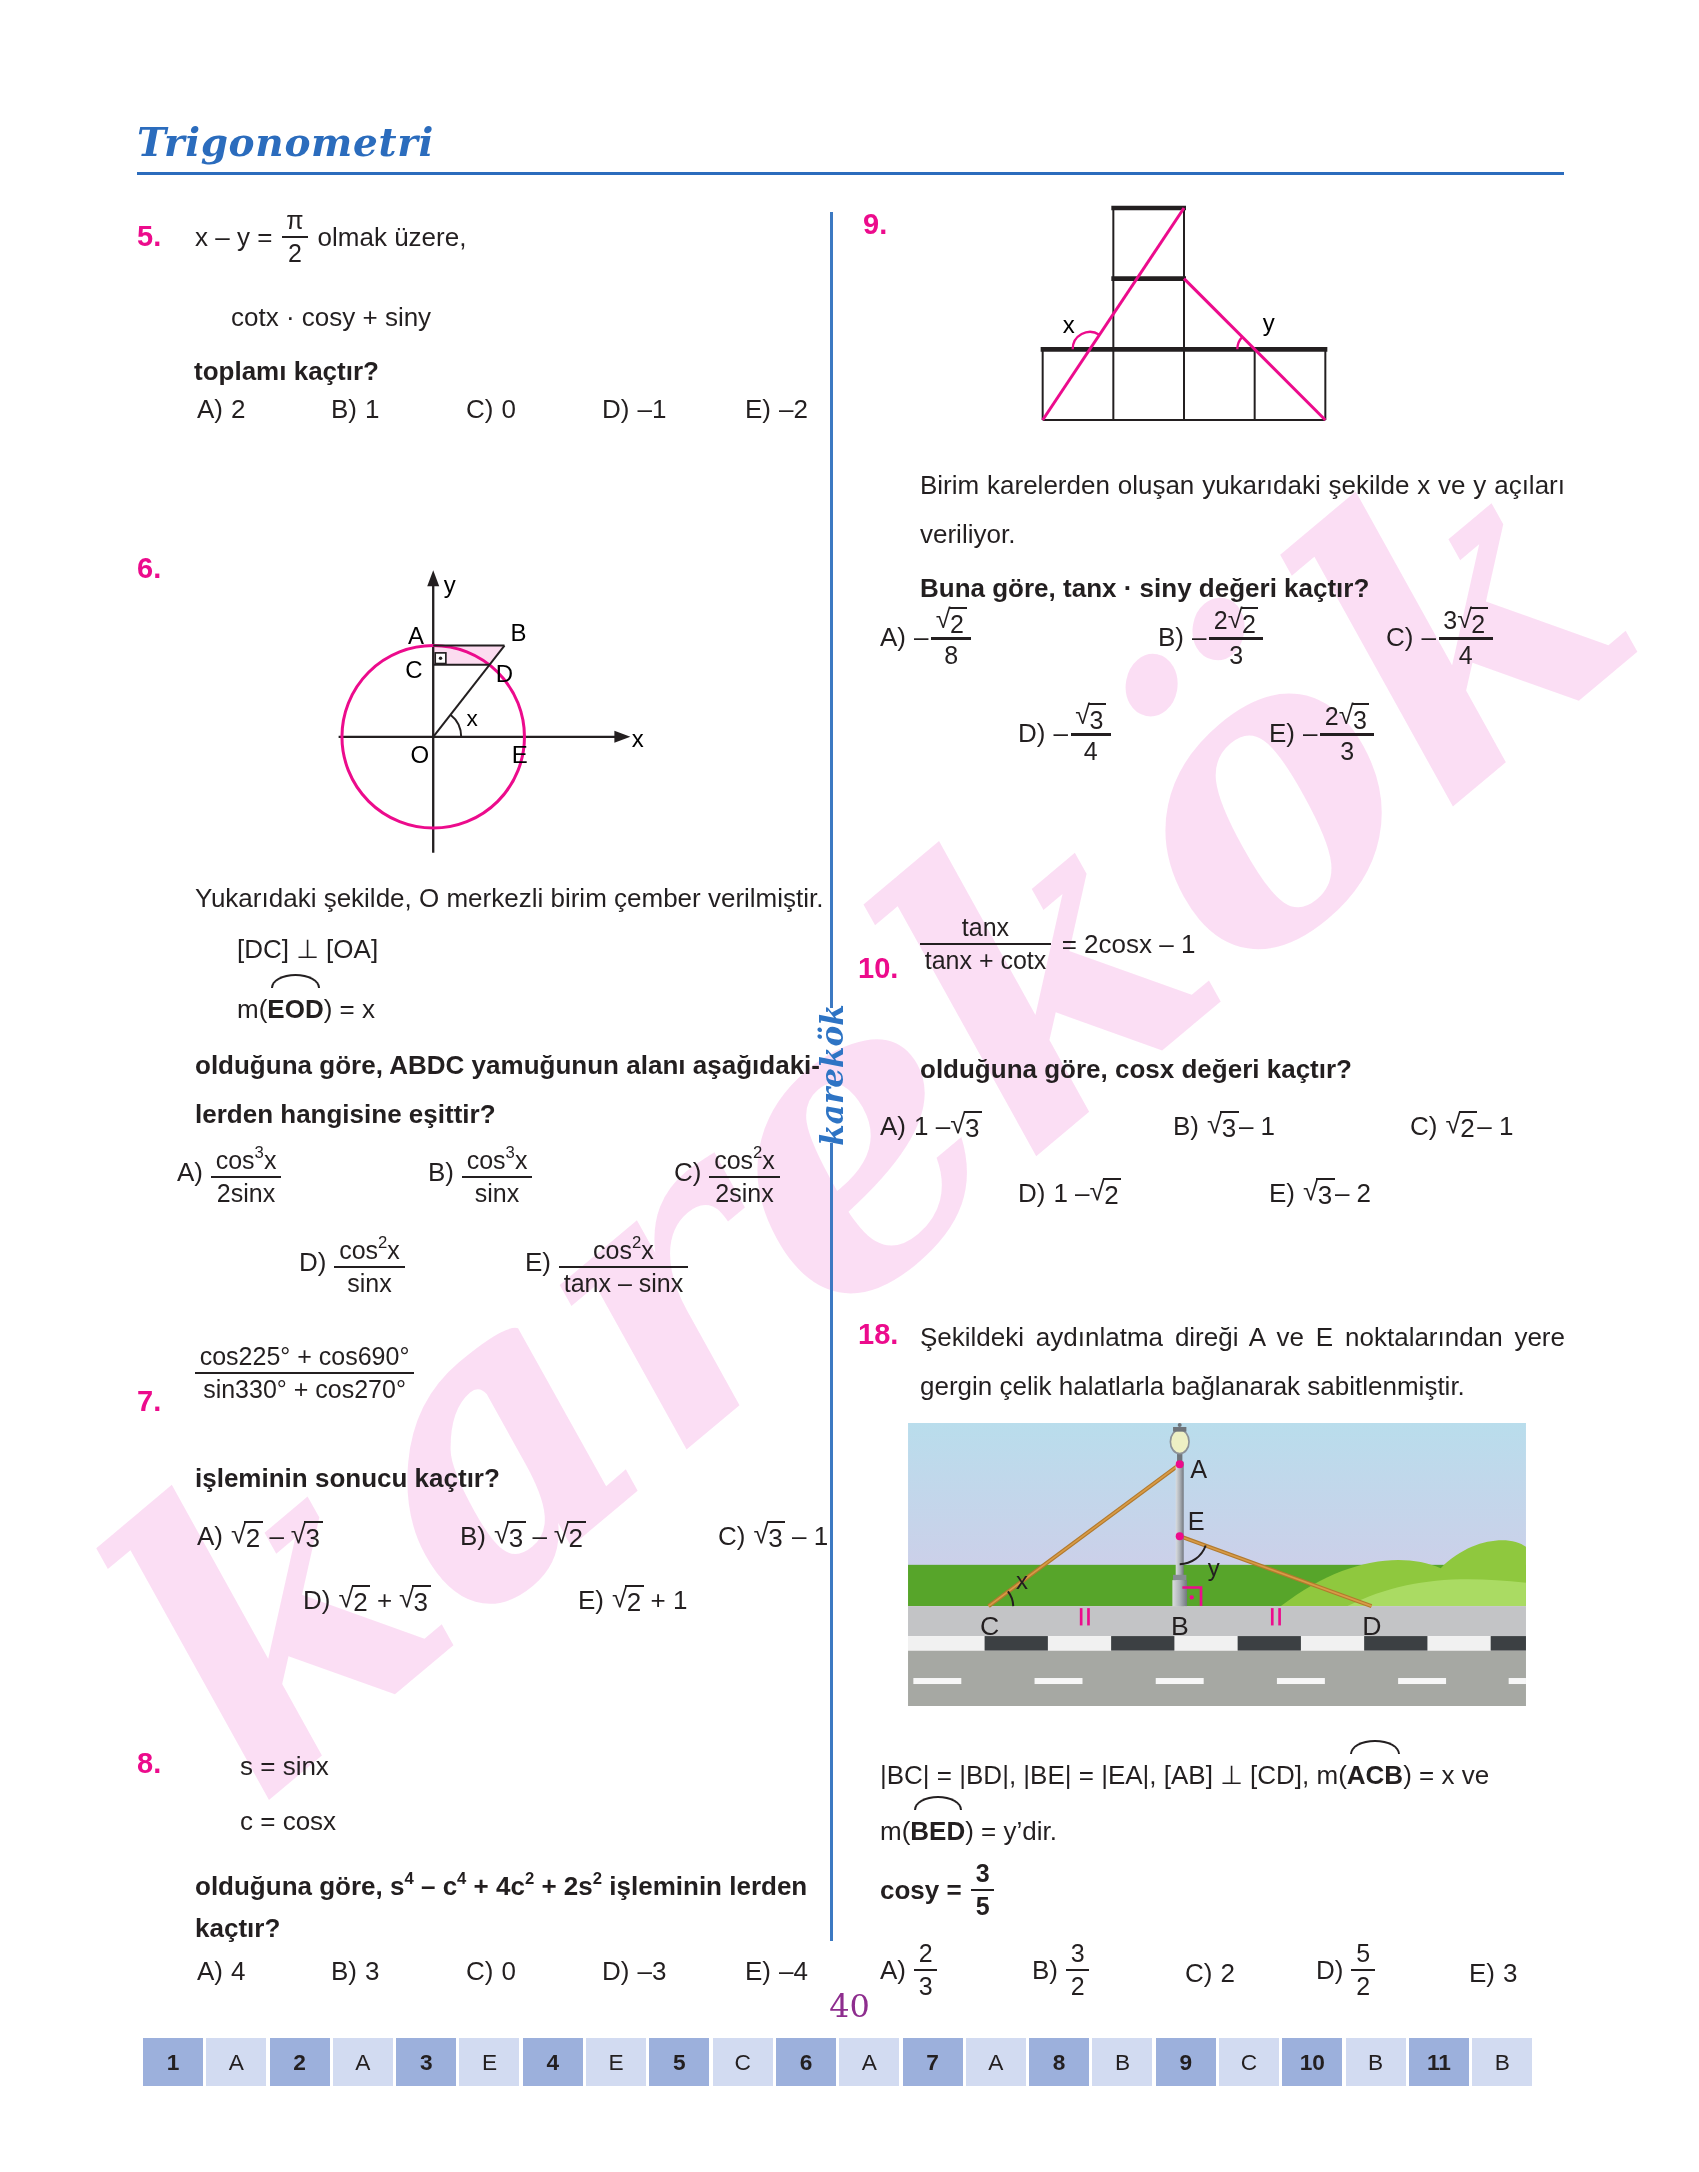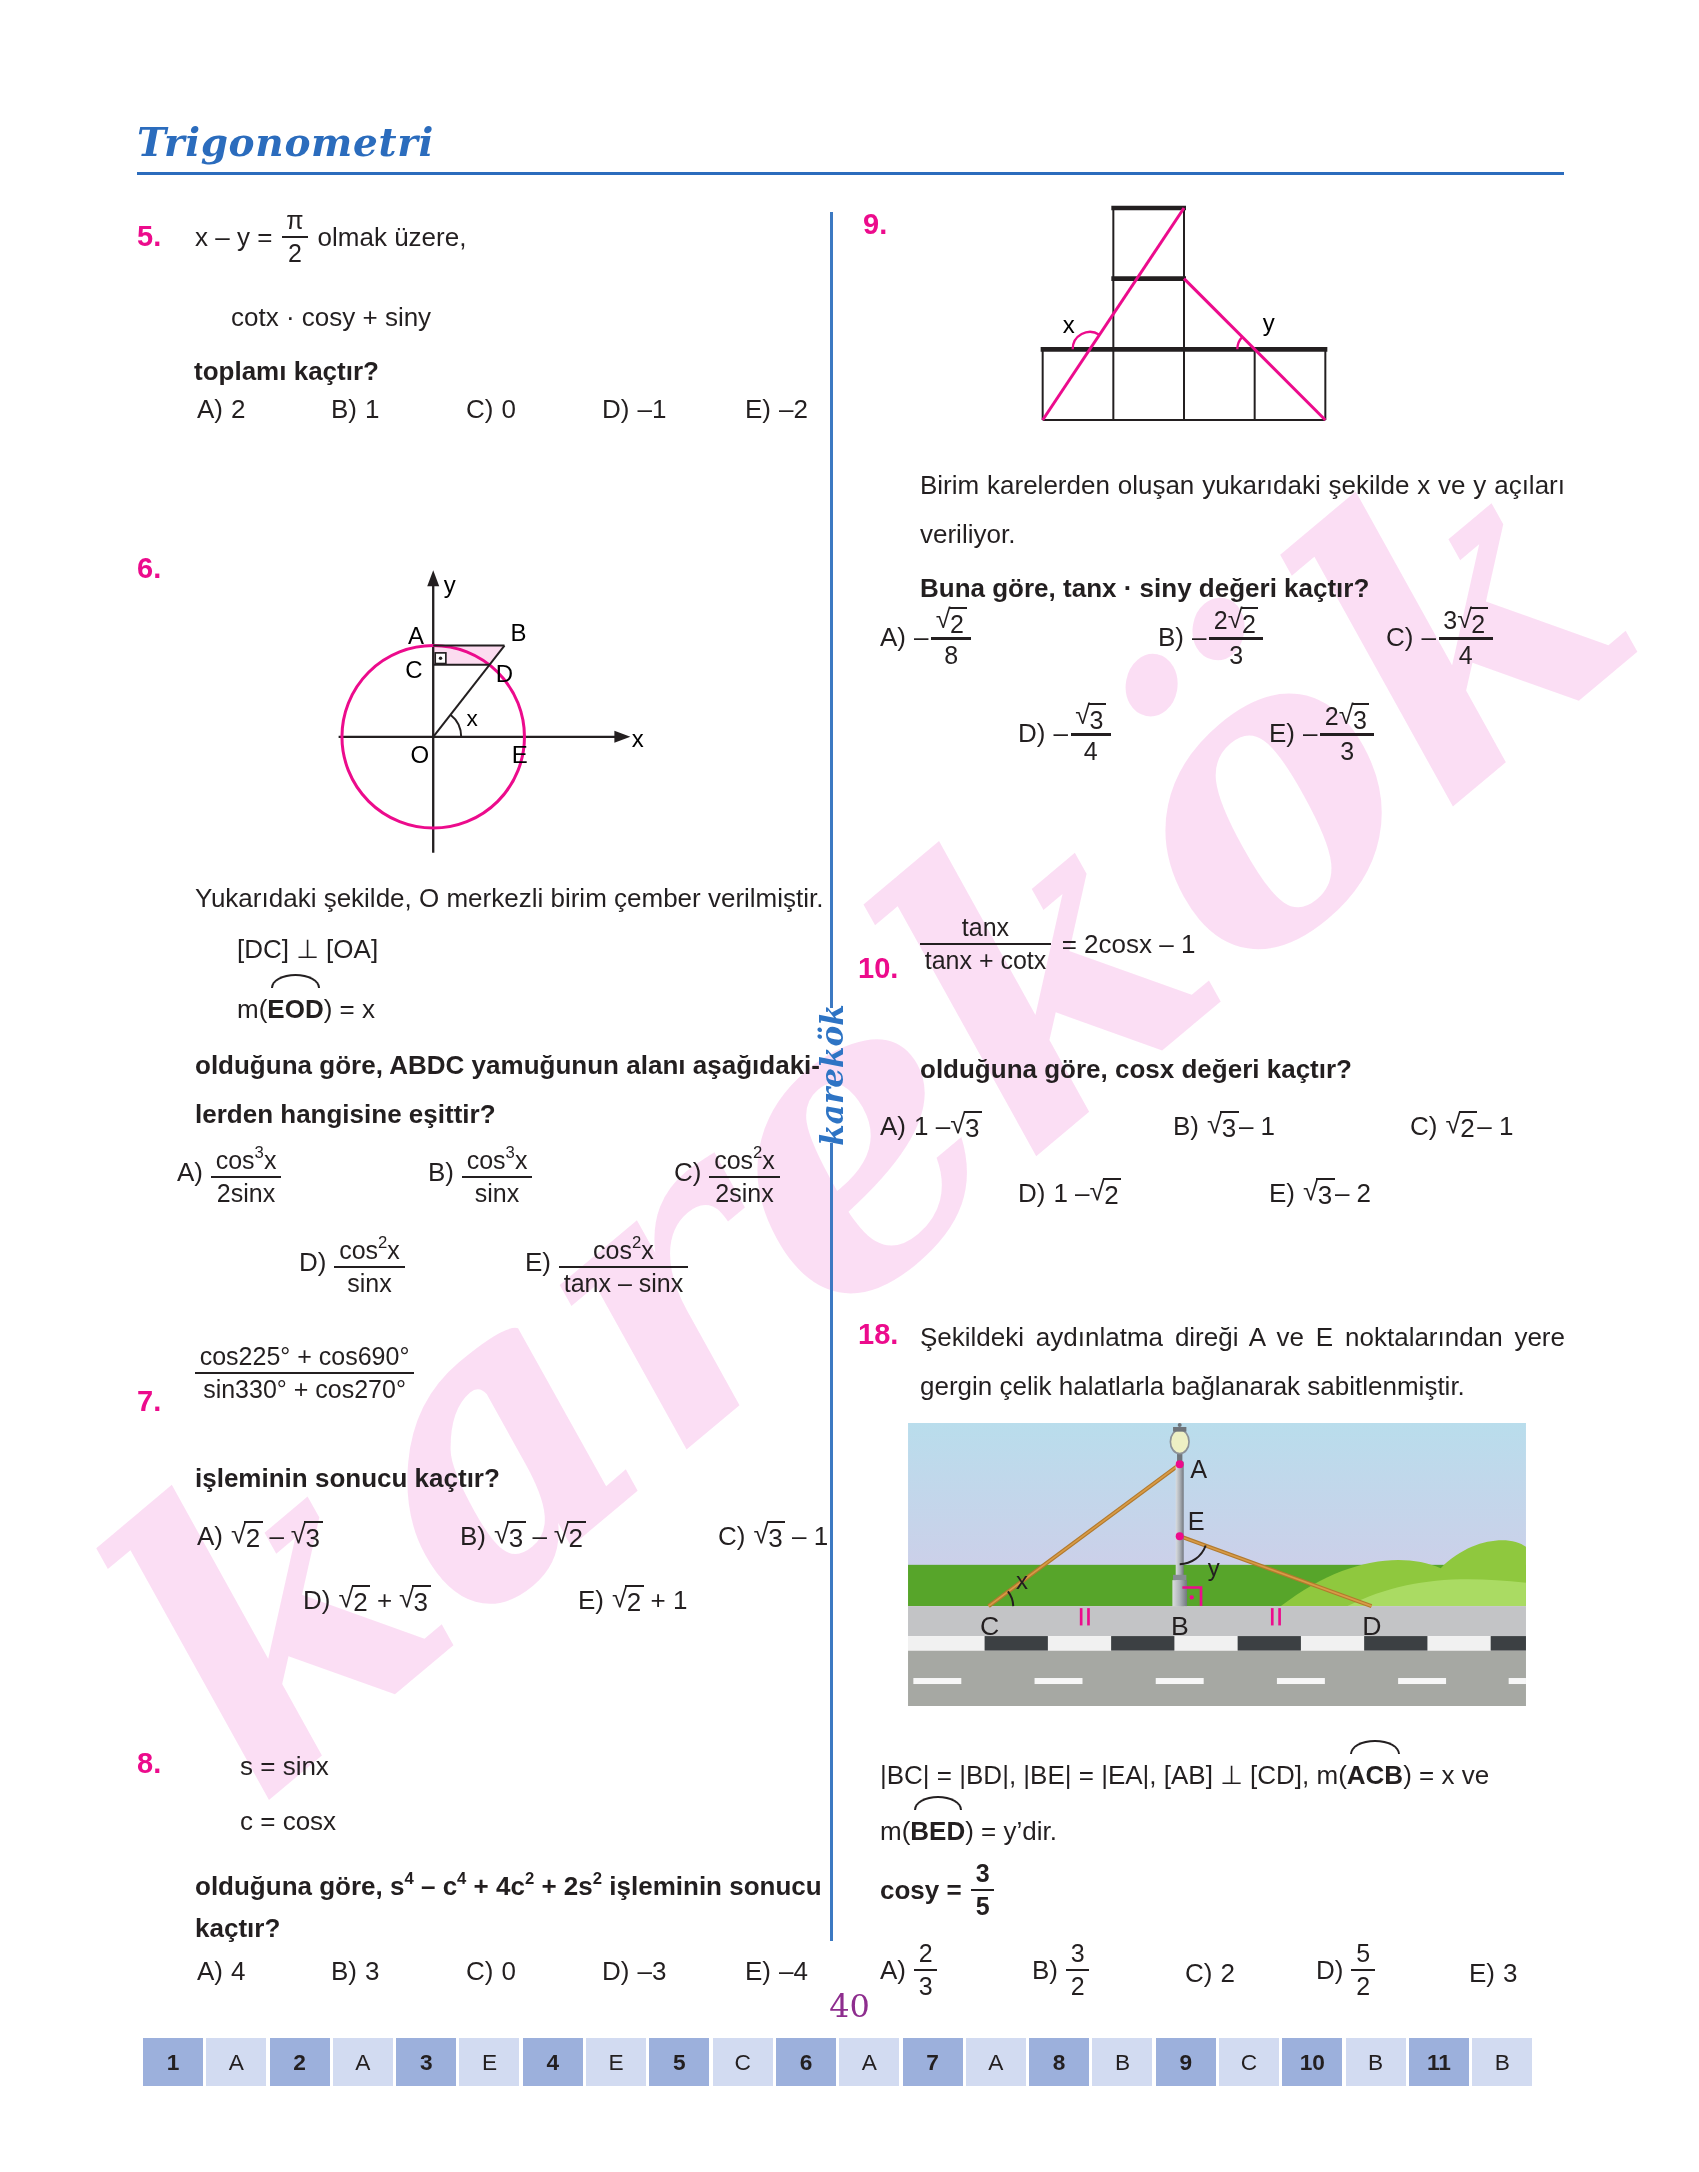--- a/index.html
+++ b/index.html
@@ -280,21 +280,21 @@
             <span class="rbar">2</span>
           </span>
         <span style="margin-left:6.7px;">+ 1</span>
       </span>
     </div>
 
     <div class="abs qnum" style="left:137px; top:1747px;">8.</div>
     <div class="abs body-text" style="left:240px; top:1742px;">s = sinx</div>
     <div class="abs body-text" style="left:240px; top:1797px;">c = cosx</div>
     <div class="abs body-text bold" style="left:195px; top:1854px; white-space:nowrap;">
-      <span>olduğuna göre, s</span><span class="sup">4</span><span> – c</span><span class="sup">4</span><span> + 4c</span><span class="sup">2</span><span> + 2s</span><span class="sup">2</span><span> işleminin sonucu</span>
+      <span>olduğuna göre, s</span><span class="sup">4</span><span> – c</span><span class="sup">4</span><span> + 4c</span><span class="sup">2</span><span> + 2s</span><span class="sup">2</span><span> işleminin lerden</span>
     </div>
     <div class="abs body-text bold" style="left:195px; top:1904px;">kaçtır?</div>
     <div>
       <span class="abs opt" style="left:197px; top:1956px;">
           <span class="olabel">A)</span>
           <span>4</span>
         </span>
       <span class="abs opt" style="left:331px; top:1956px;">
           <span class="olabel">B)</span>
           <span>3</span>

